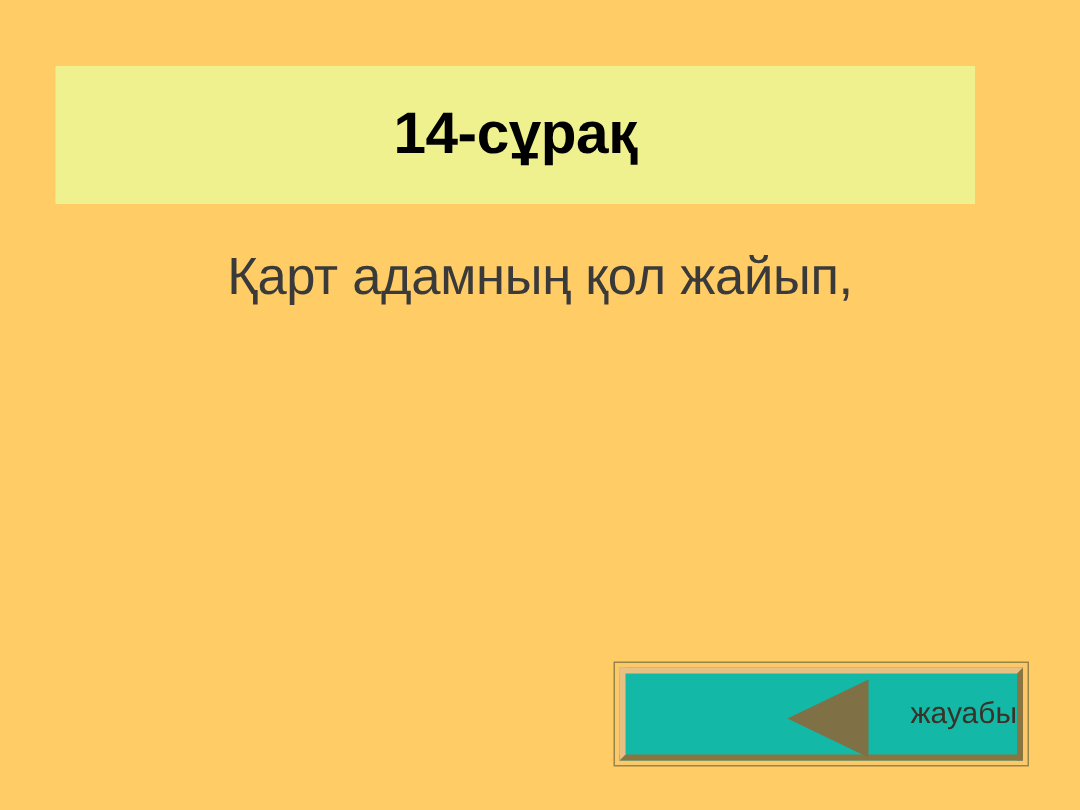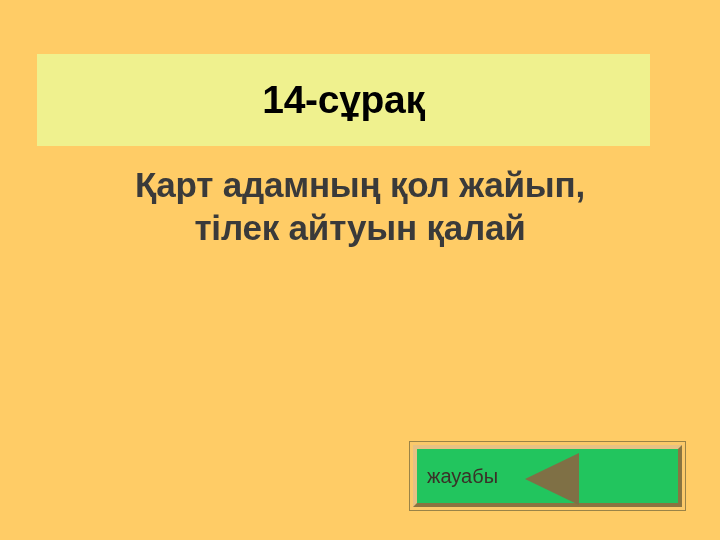--- a/index.html
+++ b/index.html
@@ -18,21 +18,21 @@
     position: relative;
     width: 720px;
     height: 540px;
     background: #ffcc66;
   }
 
   
   #title-banner {
     position: absolute;
     left: 37px;
-    top: 54px;
+    top: 44px;
     width: 613px;
     height: 92px;
     background: #eff18e;
     display: flex;
     align-items: center;
     justify-content: center;
     box-sizing: border-box;
   }
   #title-text {
     font-family: "Liberation Sans", sans-serif;
@@ -49,21 +49,21 @@
   #question-body {
     position: absolute;
     left: 60px;
     top: 163px;
     width: 600px;
     text-align: center;
   }
   .question-line {
     font-family: "Liberation Sans", sans-serif;
     font-size: 35px;
-    font-weight: bold;
+    font-weight: normal;
     color: #3a3a3a;
     line-height: 43px;
     letter-spacing: -0.2px;
     white-space: nowrap;
   }
 
   
   #answer-button {
     position: absolute;
     left: 409px;
@@ -74,27 +74,28 @@
     background: #fbc96a;
     border: 1px solid #9a8347;
     padding: 3px;
     cursor: pointer;
   }
   #answer-button-inner {
     position: relative;
     width: 100%;
     height: 100%;
     box-sizing: border-box;
-    background: #22c55e;
+    background: #14b8a6;
     border-top: 4px solid #e7c183;
     border-left: 4px solid #e7c183;
     border-right: 4px solid #8a7440;
     border-bottom: 4px solid #8a7440;
     display: flex;
     align-items: center;
+    justify-content: flex-end;
   }
   #answer-label {
     font-family: "Liberation Sans", sans-serif;
     font-size: 20px;
     font-weight: normal;
     color: #3a3128;
     margin-left: 10px;
     white-space: nowrap;
   }
   #answer-arrow-icon {
@@ -112,21 +113,20 @@
 <body>
 
 <div id="slide" class="no-select">
 
   <div id="title-banner">
     <div id="title-text">14-сұрақ</div>
   </div>
 
   <div id="question-body">
     <div class="question-line">Қарт адамның қол жайып,</div>
-    <div class="question-line">тілек айтуын қалай</div>
   </div>
 
   <div id="answer-button">
     <div id="answer-button-inner">
       <span id="answer-label">жауабы</span>
       <span id="answer-arrow-icon">
         <svg width="58" height="54" viewBox="0 0 58 54" xmlns="http://www.w3.org/2000/svg">
           <polygon points="56,1 56,53 2,27" fill="#7f7045"></polygon>
         </svg>
       </span>

